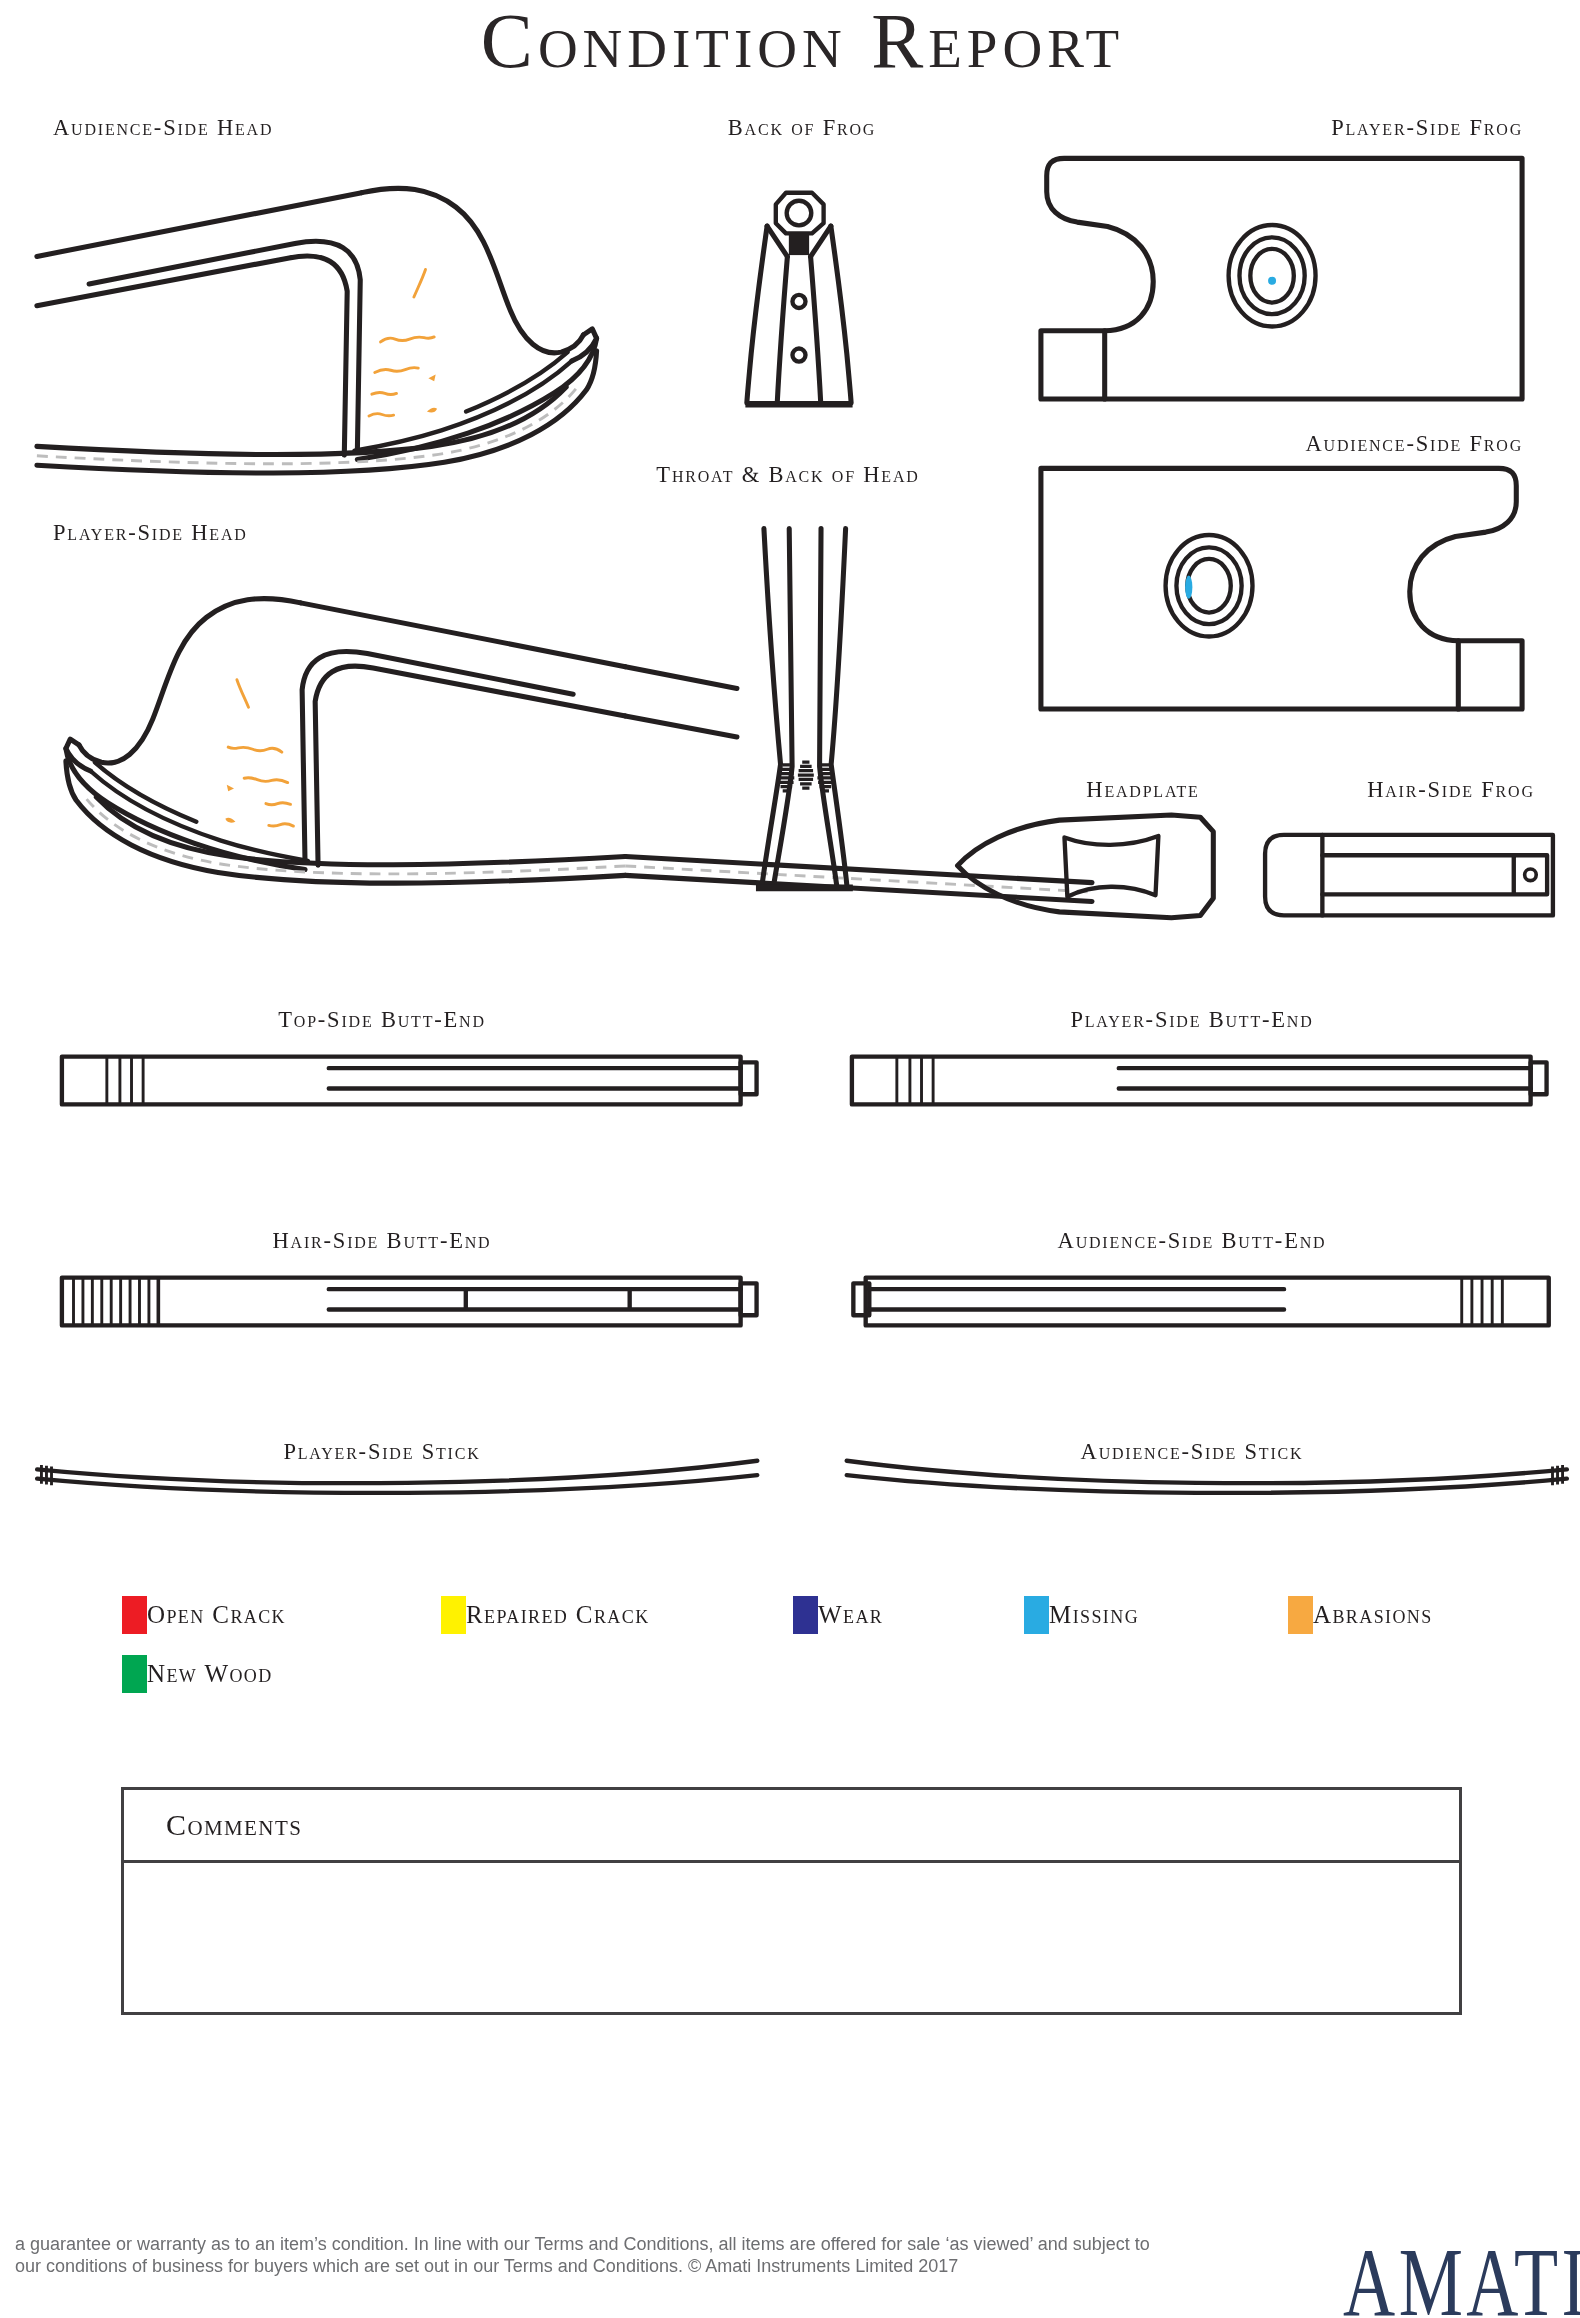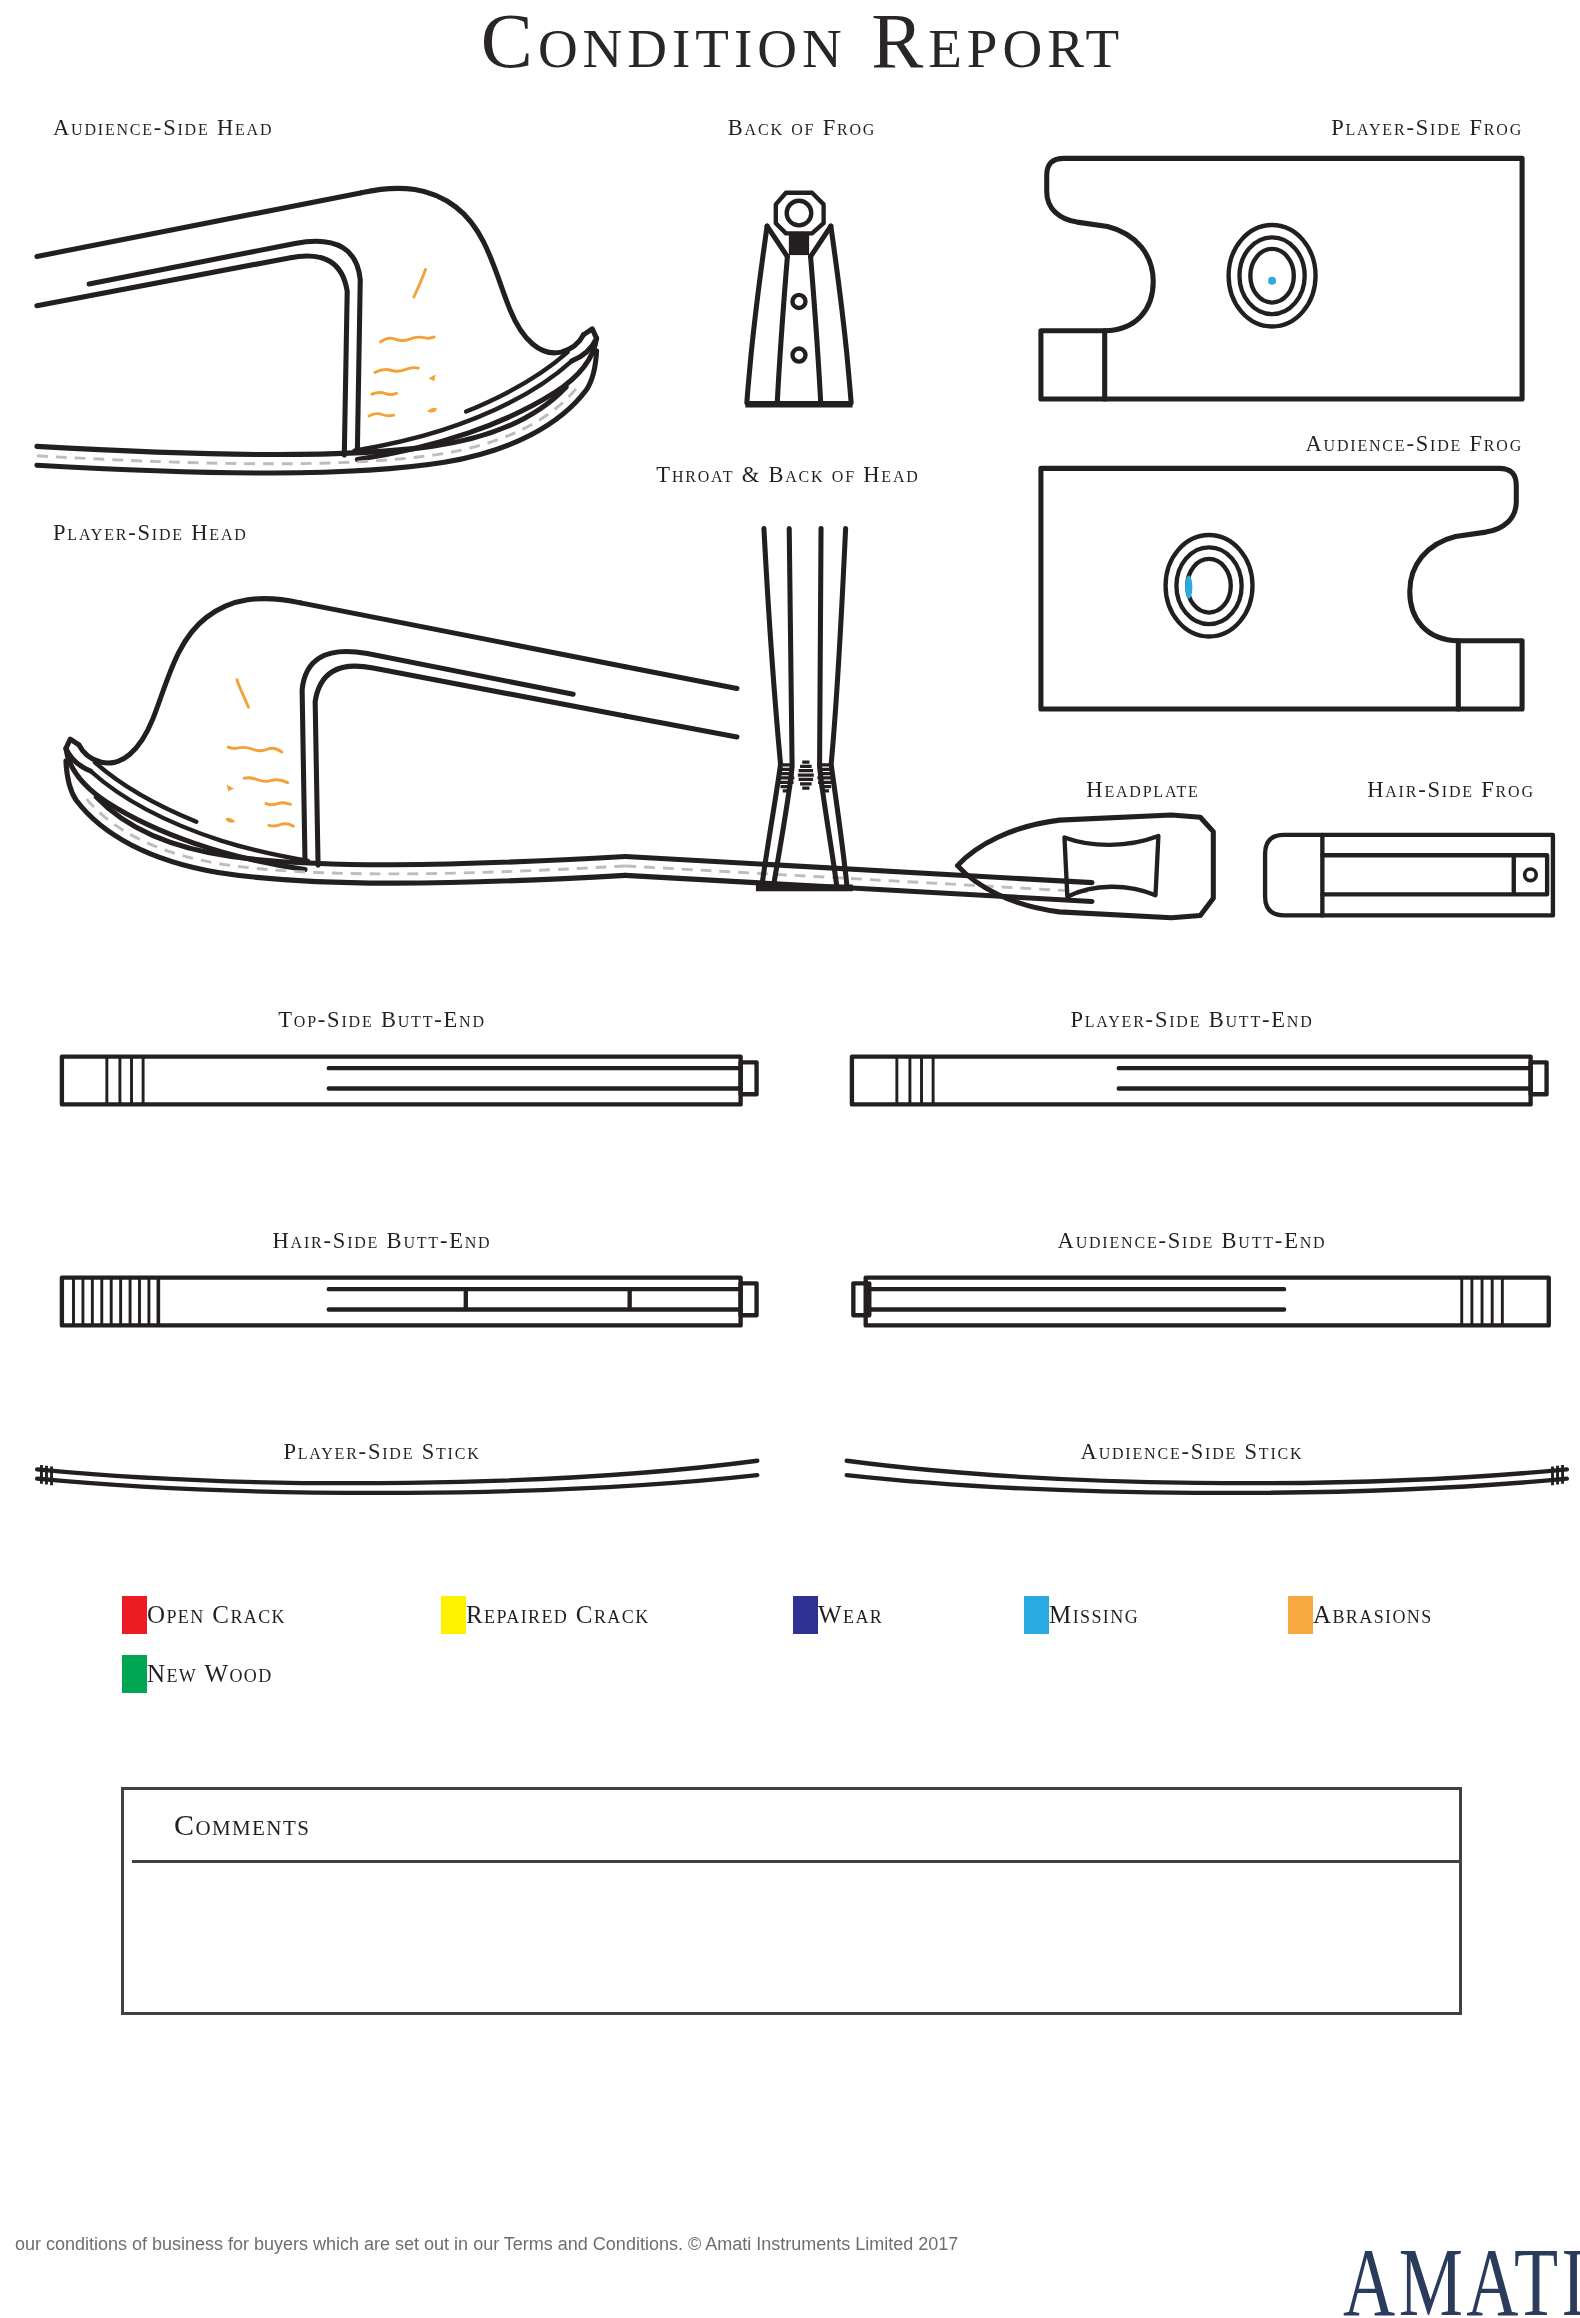--- a/index.html
+++ b/index.html
@@ -17,21 +17,21 @@
   svg .ln6{fill:none;stroke:var(--ink);stroke-width:6;stroke-linecap:round;stroke-linejoin:round;}
   svg .ln4{fill:none;stroke:var(--ink);stroke-width:4;stroke-linecap:butt;}
   svg .dash{fill:none;stroke:#BDBDBD;stroke-width:4;stroke-dasharray:15 11;}
   svg .abr{fill:none;stroke:#F2A23A;stroke-width:4;stroke-linecap:round;}
   svg .abrf{fill:#F2A23A;stroke:none;}
   svg .missing{fill:#29ABE2;stroke:none;}
   .legend-item{position:absolute;display:flex;align-items:center;}
   .swatch{width:25px;height:38px;flex:0 0 auto;}
   .legend-label{font-size:25px;font-variant:small-caps;letter-spacing:1.4px;white-space:nowrap;}
   .comments-box{position:absolute;left:109px;top:1787px;width:1341px;height:228px;
-                border:3.6px solid #414042;box-sizing:border-box;padding-left:8px;}
+                border:3.6px solid #414042;box-sizing:border-box;}
   .comments-head{height:70px;border-bottom:3.6px solid #414042;display:flex;align-items:center;}
   .comments-title{font-size:30px;font-variant:small-caps;letter-spacing:1.4px;margin-left:42px;}
   .comments-body{width:100%;height:151px;}
   .footer-text{position:absolute;left:2.9px;top:2233px;width:1189px;
                font-family:"Liberation Sans", sans-serif;font-size:18px;line-height:22px;color:#6D6E71;}
   .logo{position:absolute;right:4.3px;top:2227px;font-family:"Liberation Serif", serif;
         font-size:88px;color:#2B3B5C;letter-spacing:4.3px;transform:scale(0.82,1.1);
         transform-origin:right top;font-weight:400;}
 </style>
 </head>
@@ -230,18 +230,19 @@
   </div>
 
   <div class="comments-box">
     <div class="comments-head">
       <div class="comments-title">Comments</div>
     </div>
     <div class="comments-body"></div>
   </div>
 
   <div class="footer-text">
+    <div>a guarantee or warranty as to an item’s condition. In line with our Terms and Conditions, all items are offered for sale ‘as viewed’ and subject to</div>
     <div>our conditions of business for buyers which are set out in our Terms and Conditions. © Amati Instruments Limited 2017</div>
   </div>
   <div class="logo">AMATI</div>
 
 </div>
 
 
 </body></html>

